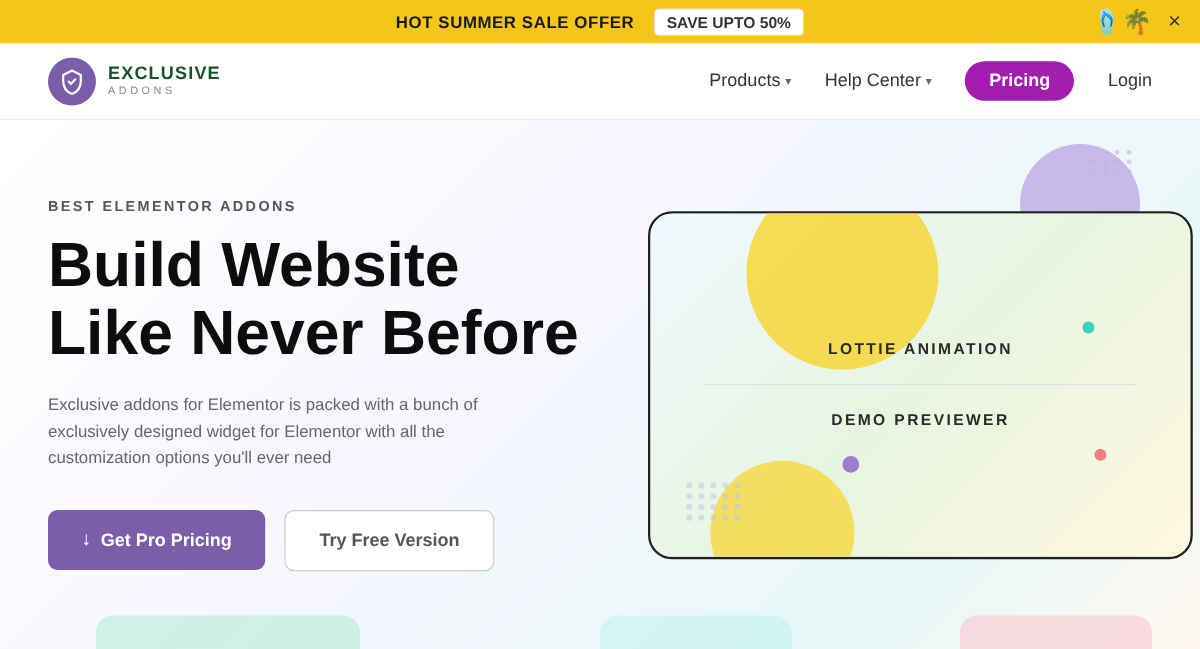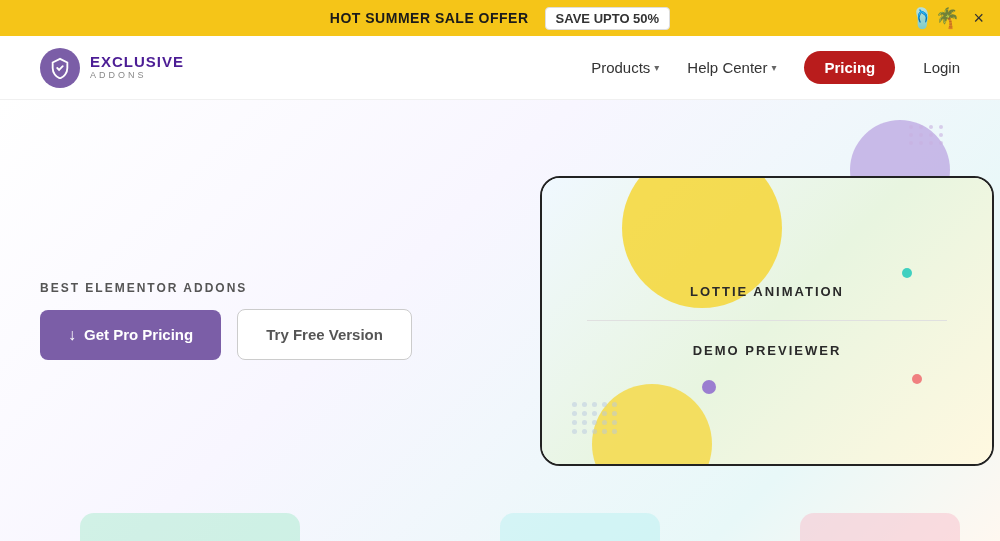--- a/index.html
+++ b/index.html
@@ -76,21 +76,21 @@
       font-weight: bold;
     }
     .logo-text {
       display: flex;
       flex-direction: column;
       line-height: 1.1;
     }
     .logo-name {
       font-weight: 700;
       font-size: 15px;
-      color: #4c1d95;
+      color: #14532d;
       letter-spacing: 1px;
     }
     .logo-sub {
       font-size: 9px;
       letter-spacing: 3px;
       color: #888;
       text-transform: uppercase;
     }
     .nav-links {
       display: flex;
@@ -105,21 +105,21 @@
       display: flex;
       align-items: center;
       gap: 4px;
       text-decoration: none;
     }
     .nav-item .chevron {
       font-size: 10px;
       color: #666;
     }
     .nav-pricing {
-      background: #b91c1c;
+      background: #a21caf;
       color: #fff;
       padding: 8px 20px;
       border-radius: 25px;
       font-size: 15px;
       font-weight: 600;
       cursor: pointer;
       border: none;
     }
     .nav-login {
       font-size: 15px;
@@ -398,20 +398,25 @@
       <div class="bg-dot"></div>
       <div class="bg-dot"></div>
     <div class="bg-dot"></div>
       <div class="bg-dot"></div>
       <div class="bg-dot"></div>
       <div class="bg-dot"></div>
   </div>
 
   <div class="left-content">
     <p class="tagline">BEST ELEMENTOR ADDONS</p>
+    <h1 class="headline">
+      <span>Build Website</span><br>
+      <span>Like Never Before</span>
+    </h1>
+    <p class="description">Exclusive addons for Elementor is packed with a bunch of exclusively designed widget for Elementor with all the customization options you'll ever need</p>
     <div class="cta-buttons">
       <button class="btn-pro">
         <span class="arrow-icon">↓</span>
         <span>Get Pro Pricing</span>
       </button>
       <button class="btn-free">Try Free Version</button>
     </div>
   </div>
 
   <div class="right-content">

